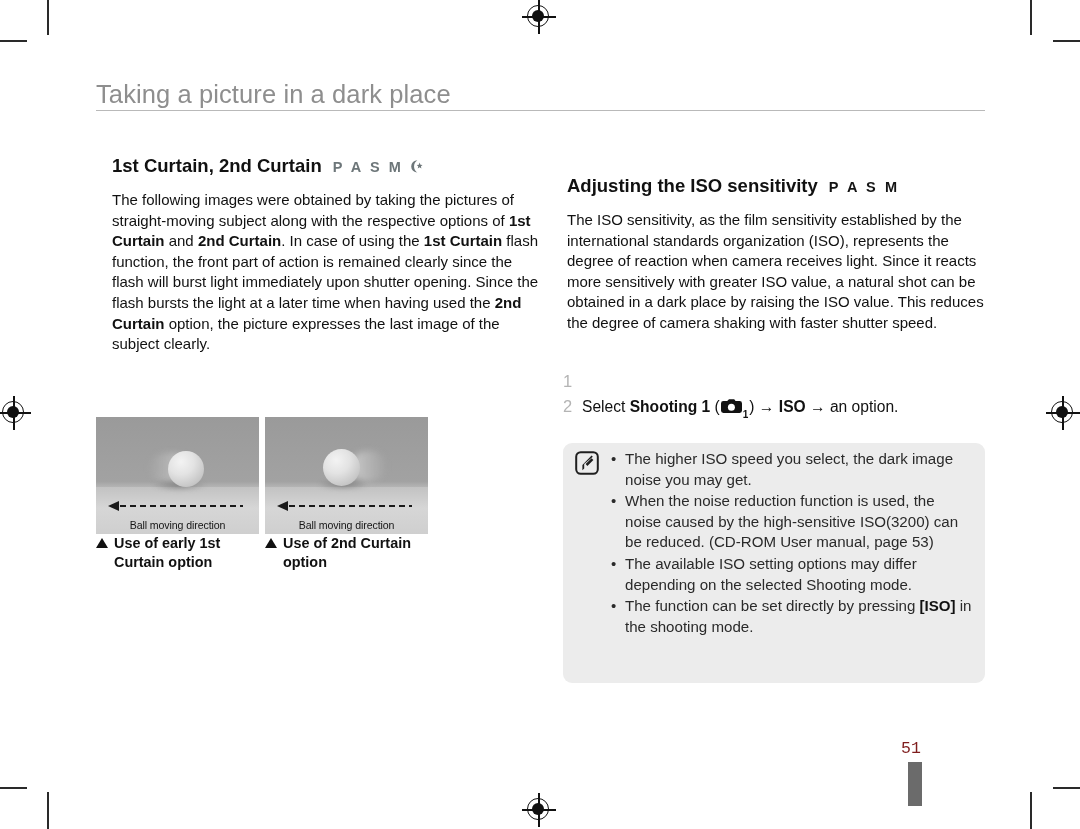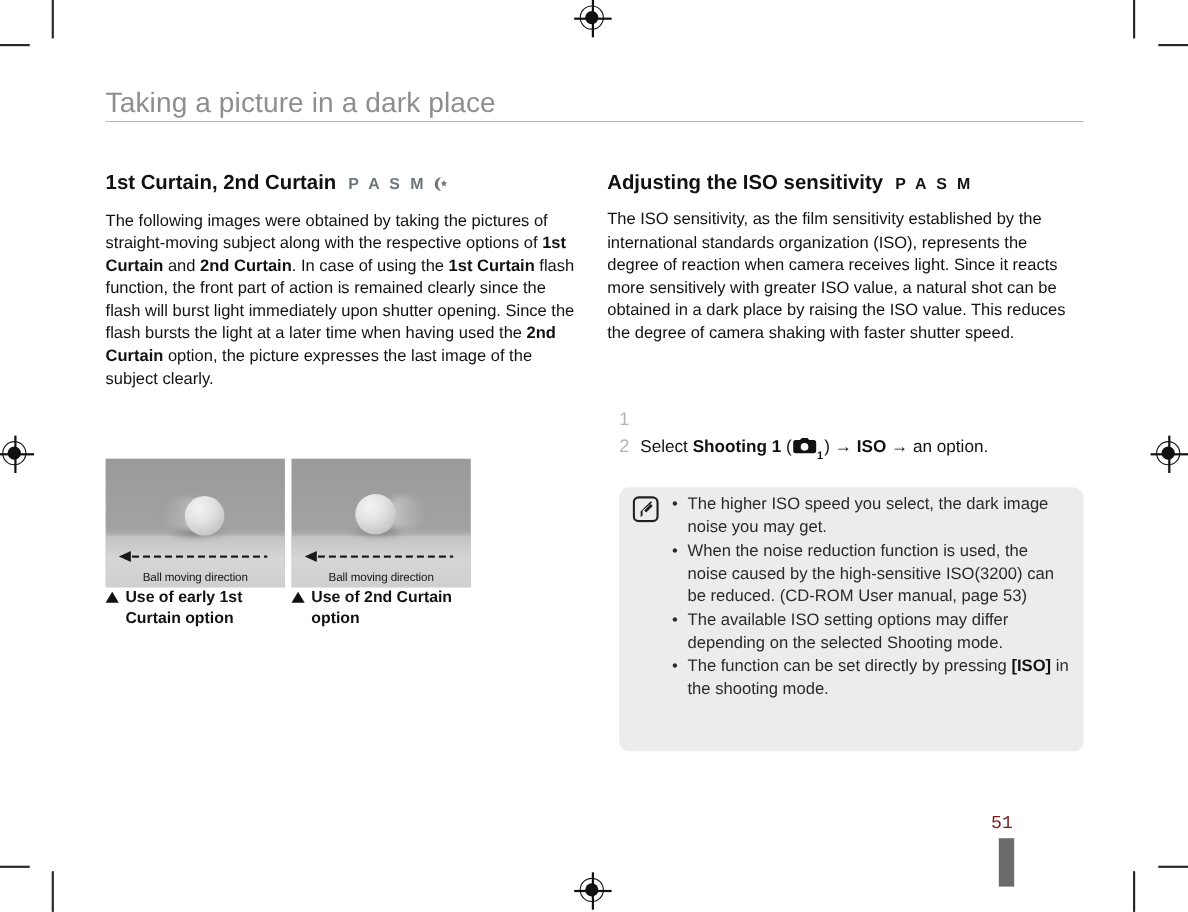--- a/index.html
+++ b/index.html
@@ -67,22 +67,22 @@
     top: 110px;
     width: 889px;
     height: 1px;
     background: #b9b9b9;
   }
 
   .col {
     position: absolute;
     top: 155px;
   }
-  .col-left  { left: 96px;  width: 430px; }
-  .col-right { left: 552px; width: 425px; }
+  .col-left  { left: 112px;  width: 430px; }
+  .col-right { left: 567px; width: 425px; margin-top: 20px; }
 
   .sec-head {
     font-size: 18.5px;
     font-weight: bold;
     color: #111;
     margin: 0 0 13px 0;
     white-space: nowrap;
     display: flex;
     align-items: baseline;
   }

